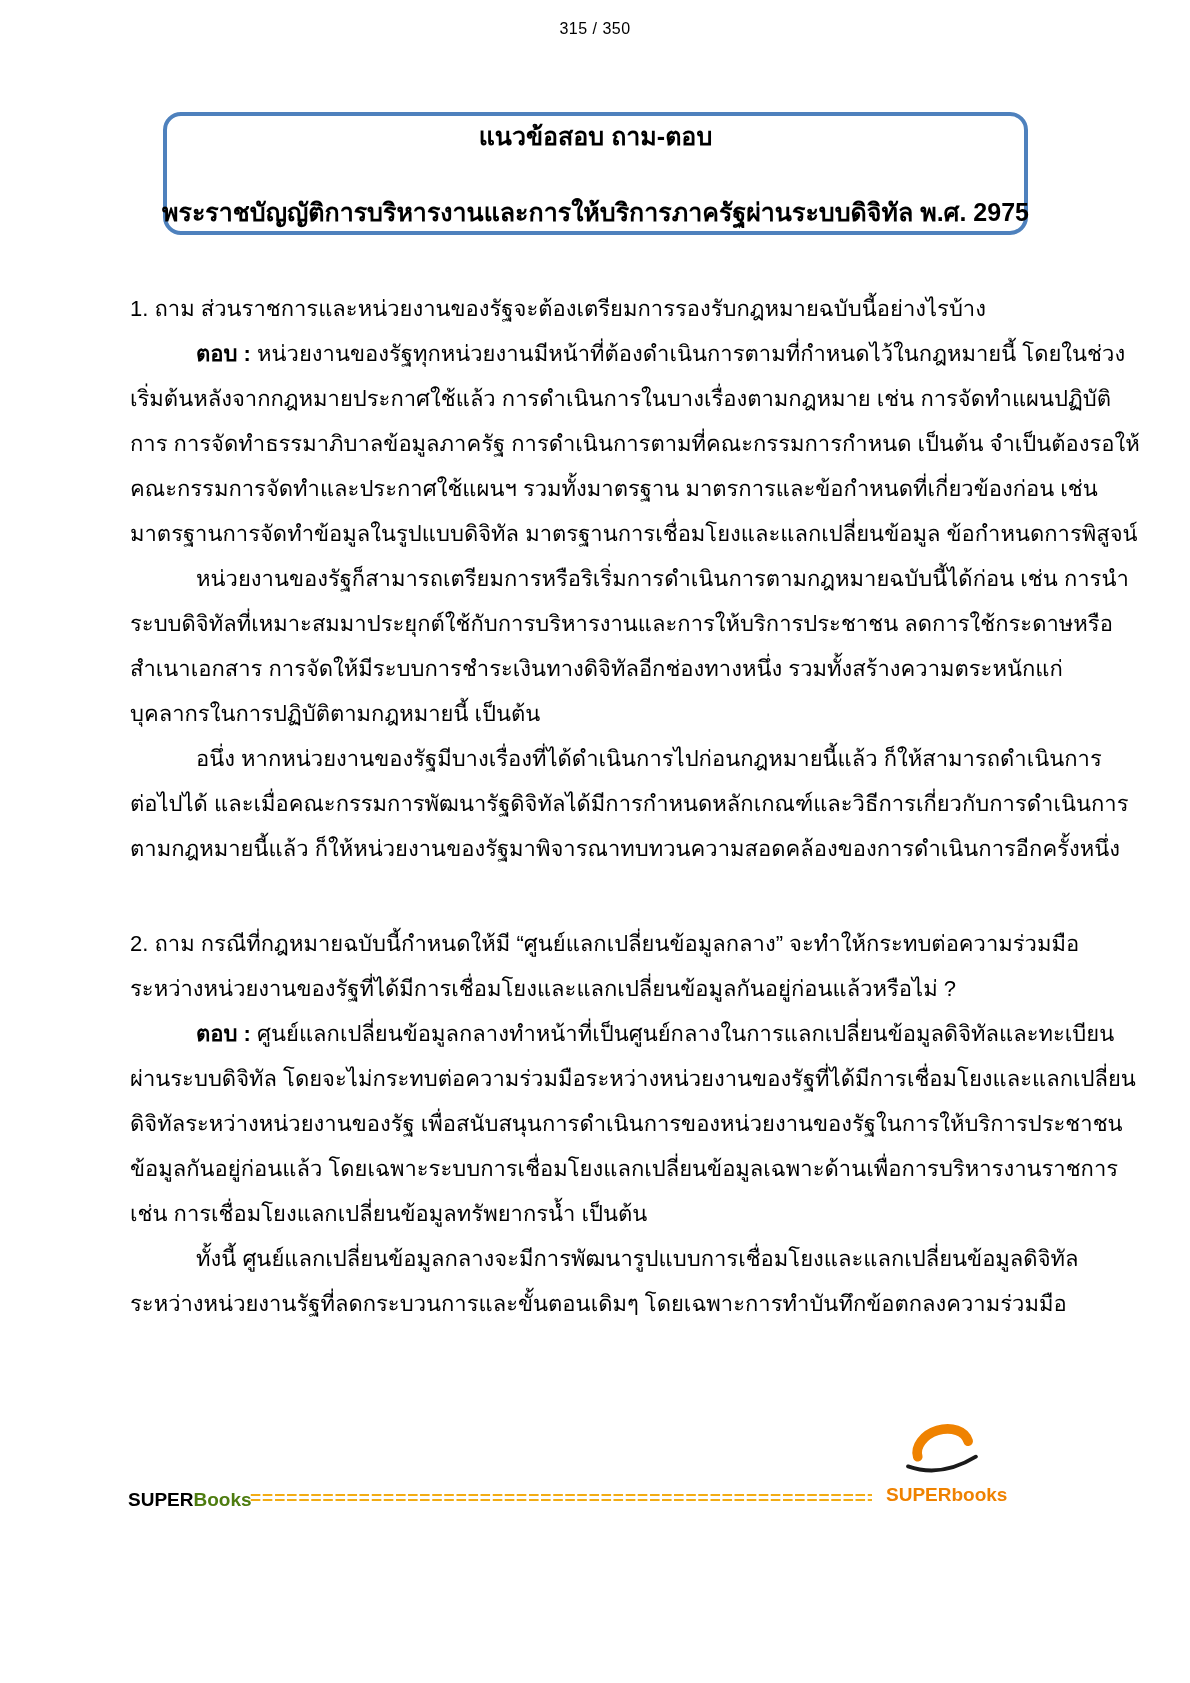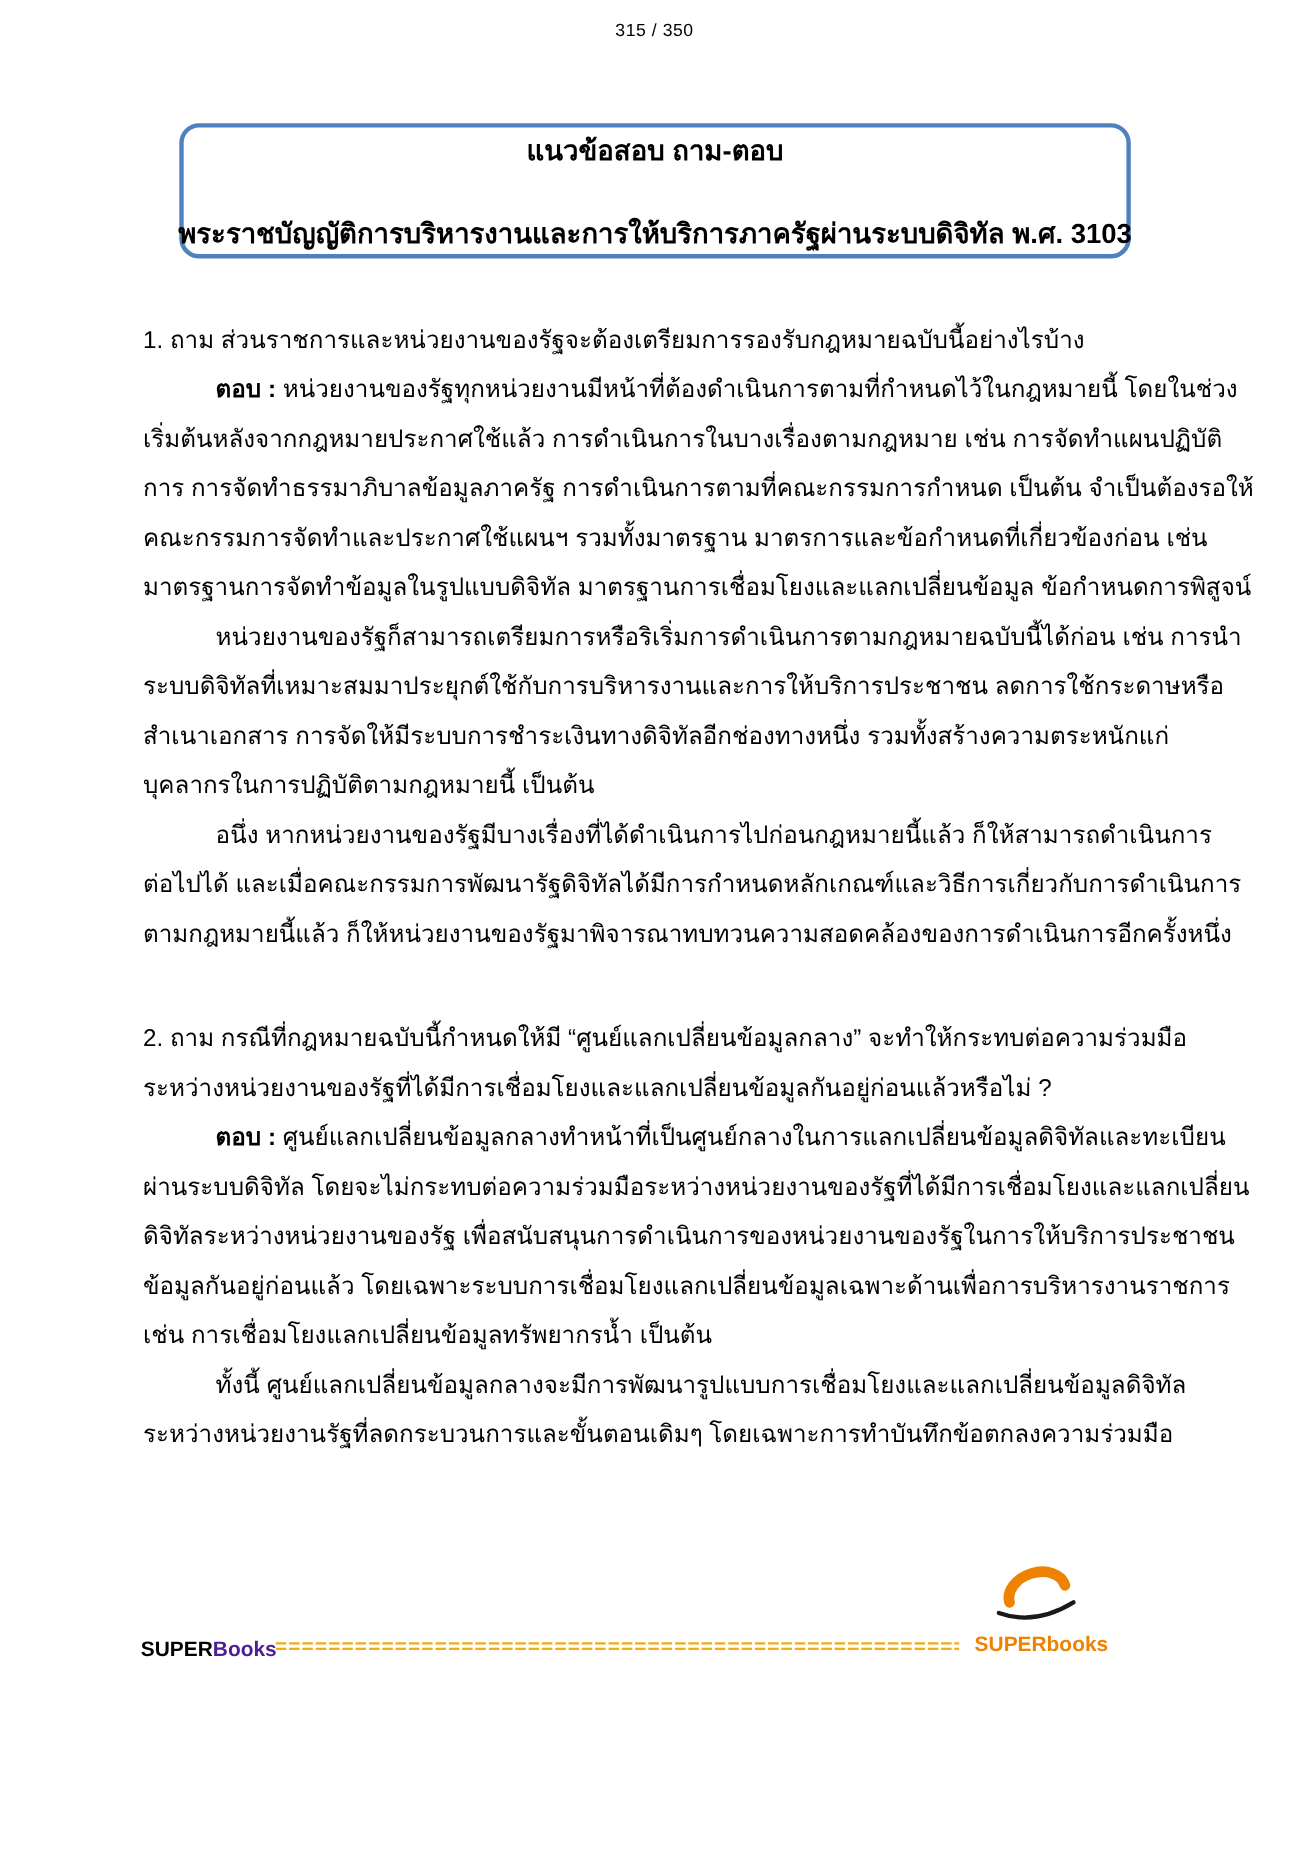--- a/index.html
+++ b/index.html
@@ -19,40 +19,40 @@
              font-size:22px; line-height:45px; }
   .line { white-space:nowrap; height:45px; }
   .indent { padding-left:66px; }
   .bold { font-weight:bold;text-align:center; }
   .q-heading { font-weight:normal; }
   .q2-block { margin-top:50px; }
 
   .footer-left { position:absolute; left:128px; top:1489px; font-size:19px;
                  font-weight:bold; white-space:nowrap; }
   .footer-left .super { color:#000000; }
-  .footer-left .books { color:#4c1d95; }
+  .footer-left .books { color:#4d7c0f; }
   .divider { position:absolute; left:250px; top:1487px; width:622px; height:24px;
              overflow:hidden; color:#f2ac14; font-size:19px; font-weight:bold;
              letter-spacing:1px; white-space:nowrap; }
   .logo-wrap { position:absolute; left:886px; top:1416px; width:110px;
                text-align:center; }
   .logo-graphic { display:inline-block; width:78px; height:62px; }
   .logo-text { margin-top:2px; font-size:19px; font-weight:bold; color:#ef8200;
                white-space:nowrap; }
 </style>
 </head>
 <body>
 
 <div class="page">
 
   <div class="page-number">315 / 350</div>
 
   <div class="title-box">
     <div class="title-line">แนวข้อสอบ ถาม-ตอบ</div>
-    <div class="title-line">พระราชบัญญัติการบริหารงานและการให้บริการภาครัฐผ่านระบบดิจิทัล พ.ศ. 3103</div>
+    <div class="title-line">พระราชบัญญัติการบริหารงานและการให้บริการภาครัฐผ่านระบบดิจิทัล พ.ศ. 2975</div>
   </div>
 
   <div class="content">
 
     <div class="line q-heading">1. ถาม ส่วนราชการและหน่วยงานของรัฐจะต้องเตรียมการรองรับกฎหมายฉบับนี้อย่างไรบ้าง</div>
 
     <div>
       <div class="line indent"><span class="bold">ตอบ :</span><span> หน่วยงานของรัฐทุกหน่วยงานมีหน้าที่ต้องดำเนินการตามที่กำหนดไว้ในกฎหมายนี้ โดยในช่วง</span></div>
       <div class="line">เริ่มต้นหลังจากกฎหมายประกาศใช้แล้ว การดำเนินการในบางเรื่องตามกฎหมาย เช่น การจัดทำแผนปฏิบัติ</div>
       <div class="line">การ การจัดทำธรรมาภิบาลข้อมูลภาครัฐ การดำเนินการตามที่คณะกรรมการกำหนด เป็นต้น จำเป็นต้องรอให้</div>

